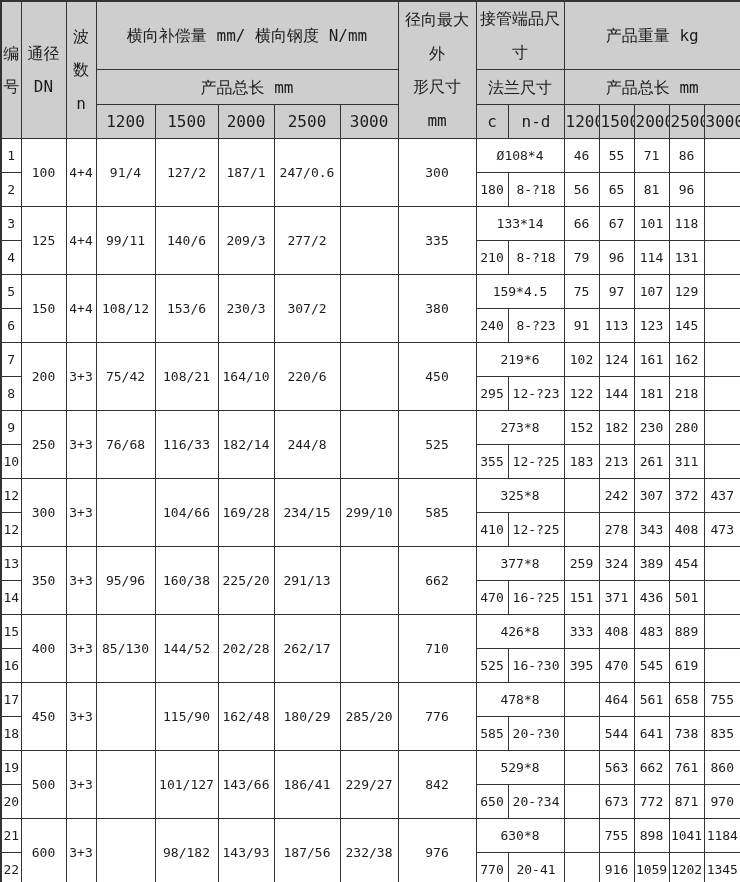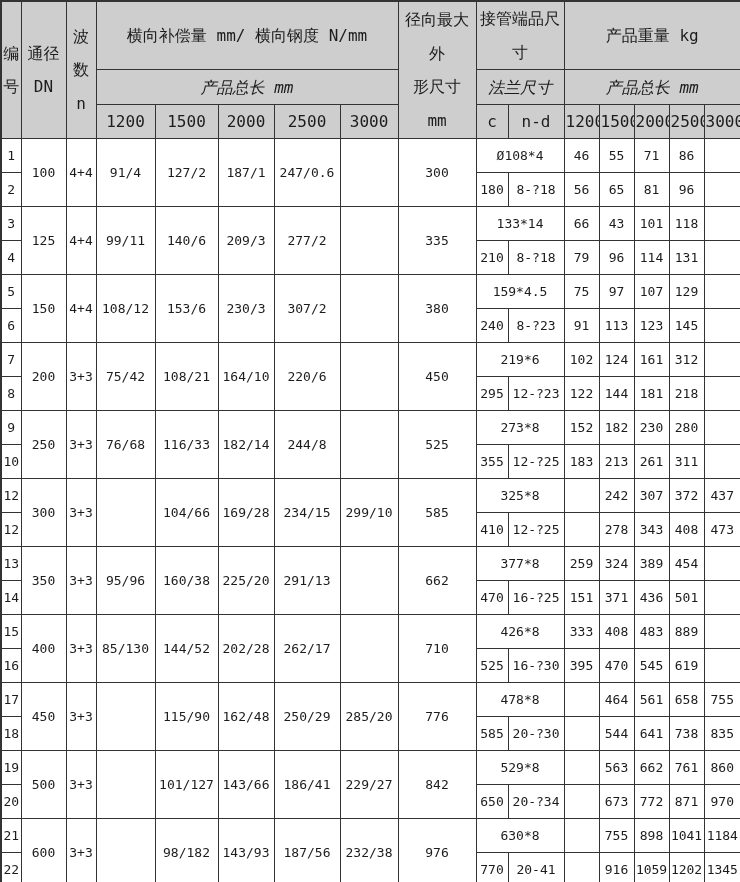--- a/index.html
+++ b/index.html
@@ -25,21 +25,21 @@
     overflow:hidden;
     font-weight:normal;
   }
   thead th{
     background:var(--header-bg);
     white-space:pre-line;
     font-size:16px;
     line-height:2.1;
   }
   thead tr.hr1{height:61px;}
-  thead tr.hr2{height:35px;font-style:italic;}
+  thead tr.hr2{height:35px;}
   thead tr.hr3{height:34px;}
   thead tr.hr2 th, thead tr.hr3 th{line-height:1.2;}
   tbody tr{height:34px;}
   tbody td{font-size:13px;white-space:nowrap;}
   col.c-no{width:20px;}
   col.c-dn{width:45px;}
   col.c-wave{width:30px;}
   col.c-l1{width:59px;}
   col.c-l2{width:63px;}
   col.c-l3{width:56px;}
@@ -146,21 +146,21 @@
         <td rowspan="2">125</td>
         <td rowspan="2">4+4</td>
         <td rowspan="2">99/11</td>
         <td rowspan="2">140/6</td>
         <td rowspan="2">209/3</td>
         <td rowspan="2">277/2</td>
         <td rowspan="2"></td>
         <td rowspan="2">335</td>
         <td colspan="2">133*14</td>
         <td>66</td>
-        <td>43</td>
+        <td>67</td>
         <td>101</td>
         <td>118</td>
         <td></td>
       </tr>
       <tr>
         <td>4</td>
         <td>210</td>
         <td>8-?18</td>
         <td>79</td>
         <td>96</td>
@@ -202,21 +202,21 @@
         <td rowspan="2">75/42</td>
         <td rowspan="2">108/21</td>
         <td rowspan="2">164/10</td>
         <td rowspan="2">220/6</td>
         <td rowspan="2"></td>
         <td rowspan="2">450</td>
         <td colspan="2">219*6</td>
         <td>102</td>
         <td>124</td>
         <td>161</td>
-        <td>312</td>
+        <td>162</td>
         <td></td>
       </tr>
       <tr>
         <td>8</td>
         <td>295</td>
         <td>12-?23</td>
         <td>122</td>
         <td>144</td>
         <td>181</td>
         <td>218</td>
@@ -330,21 +330,21 @@
         <td>619</td>
         <td></td>
       </tr>
       <tr>
         <td>17</td>
         <td rowspan="2">450</td>
         <td rowspan="2">3+3</td>
         <td rowspan="2"></td>
         <td rowspan="2">115/90</td>
         <td rowspan="2">162/48</td>
-        <td rowspan="2">250/29</td>
+        <td rowspan="2">180/29</td>
         <td rowspan="2">285/20</td>
         <td rowspan="2">776</td>
         <td colspan="2">478*8</td>
         <td></td>
         <td>464</td>
         <td>561</td>
         <td>658</td>
         <td>755</td>
       </tr>
       <tr>

